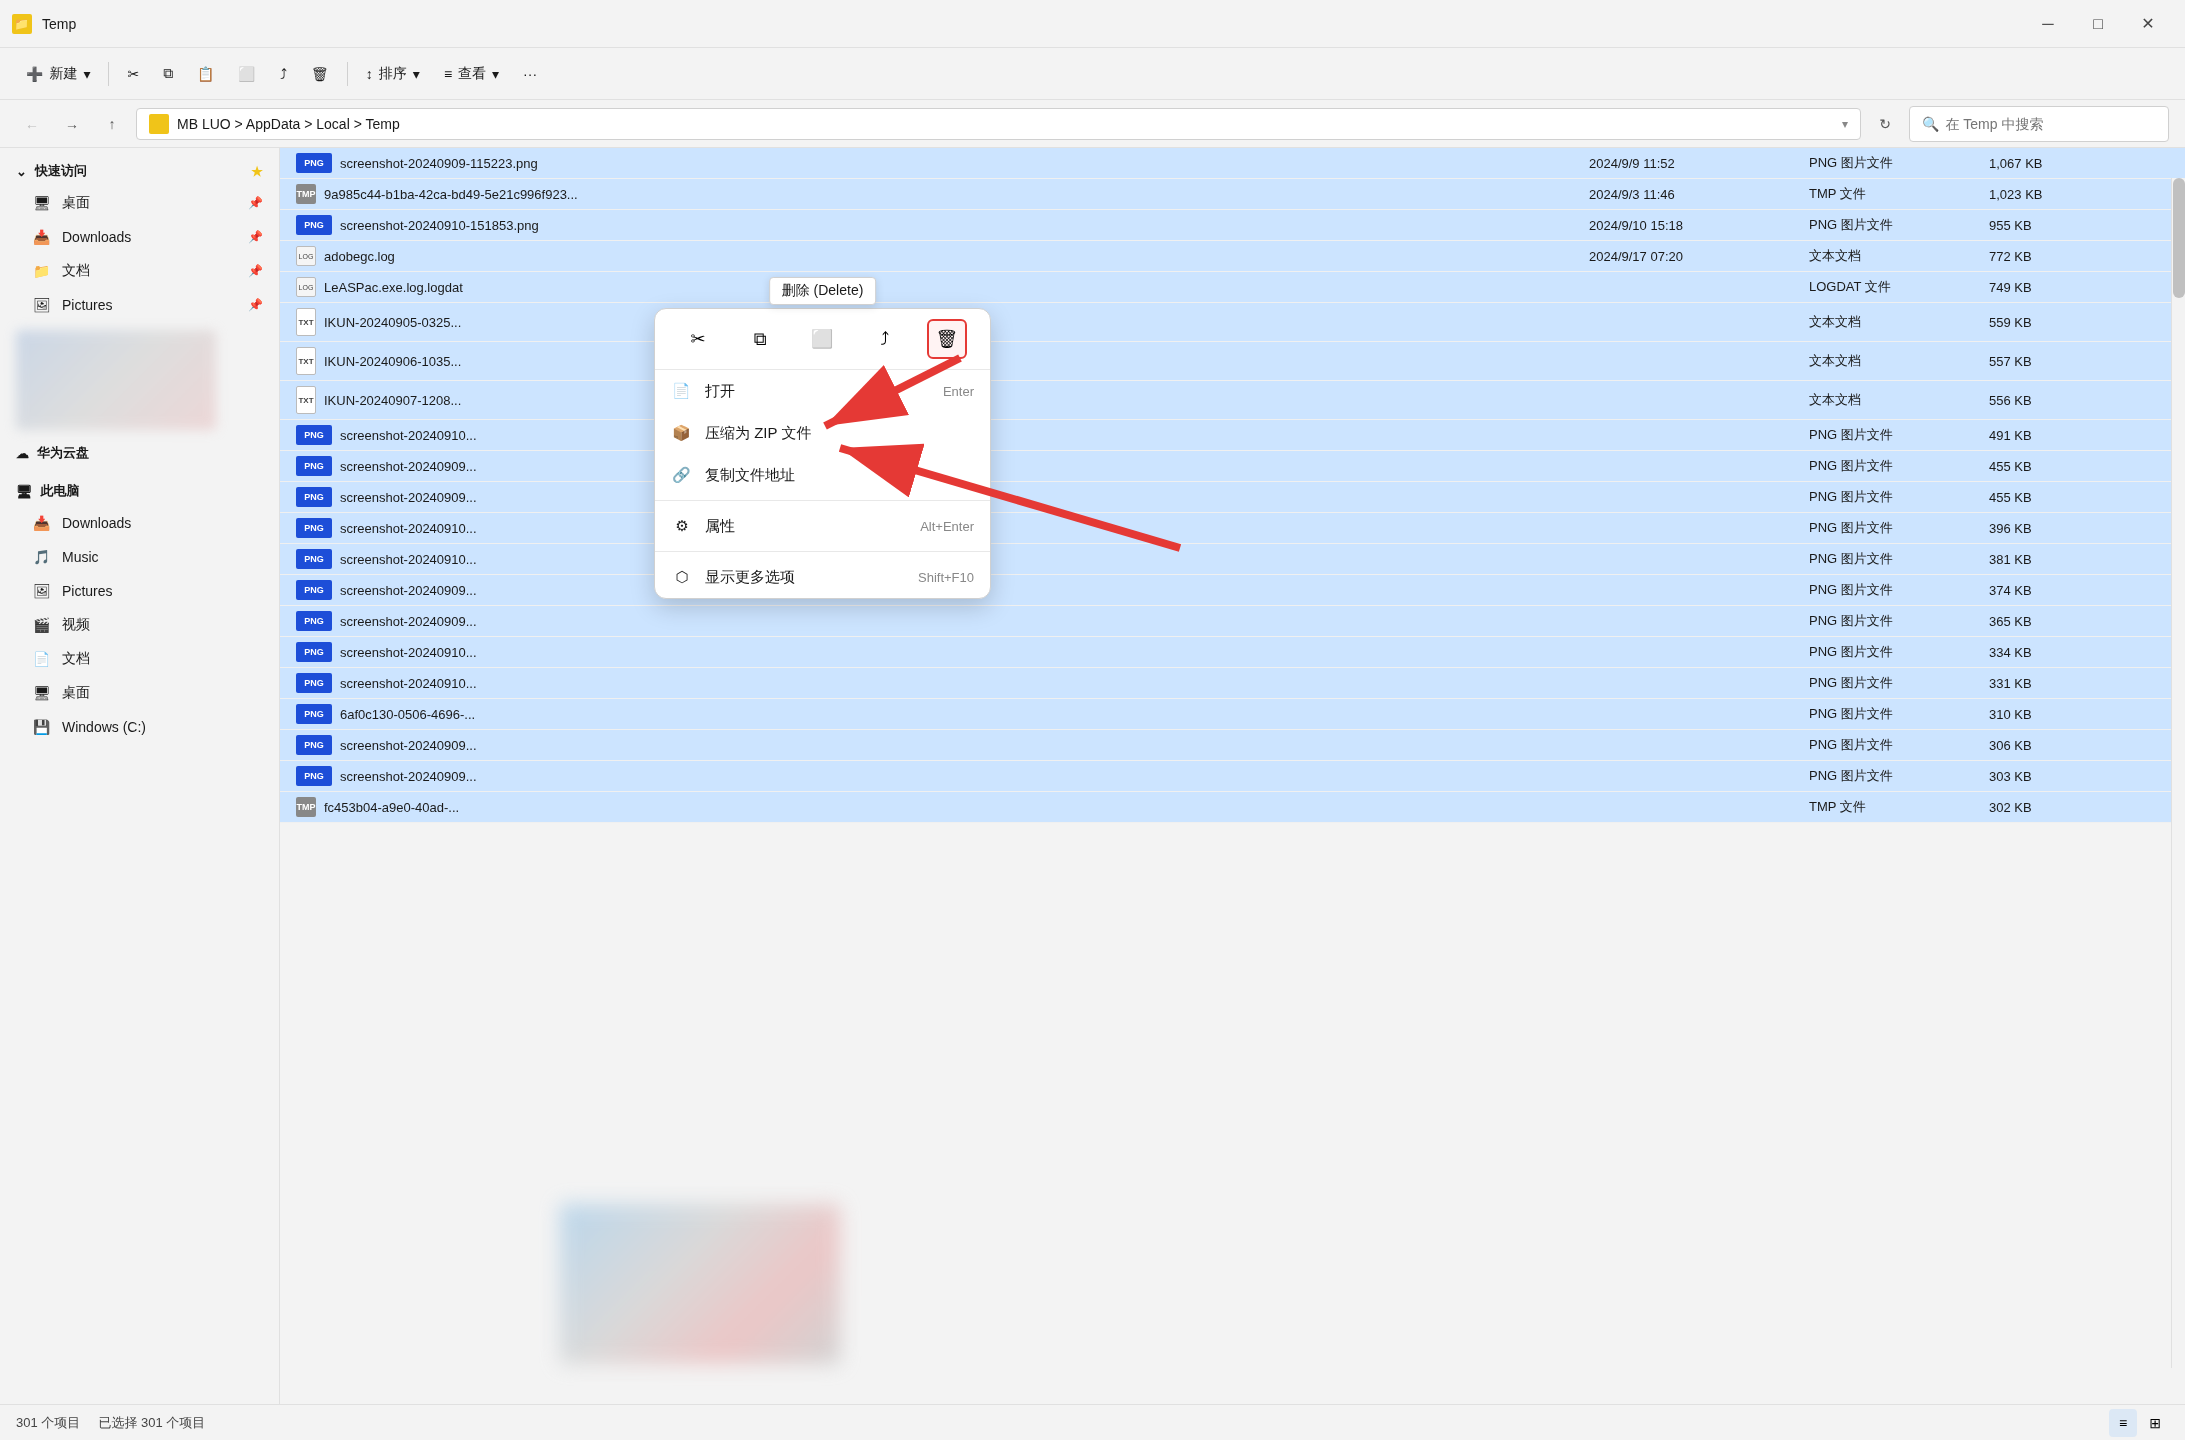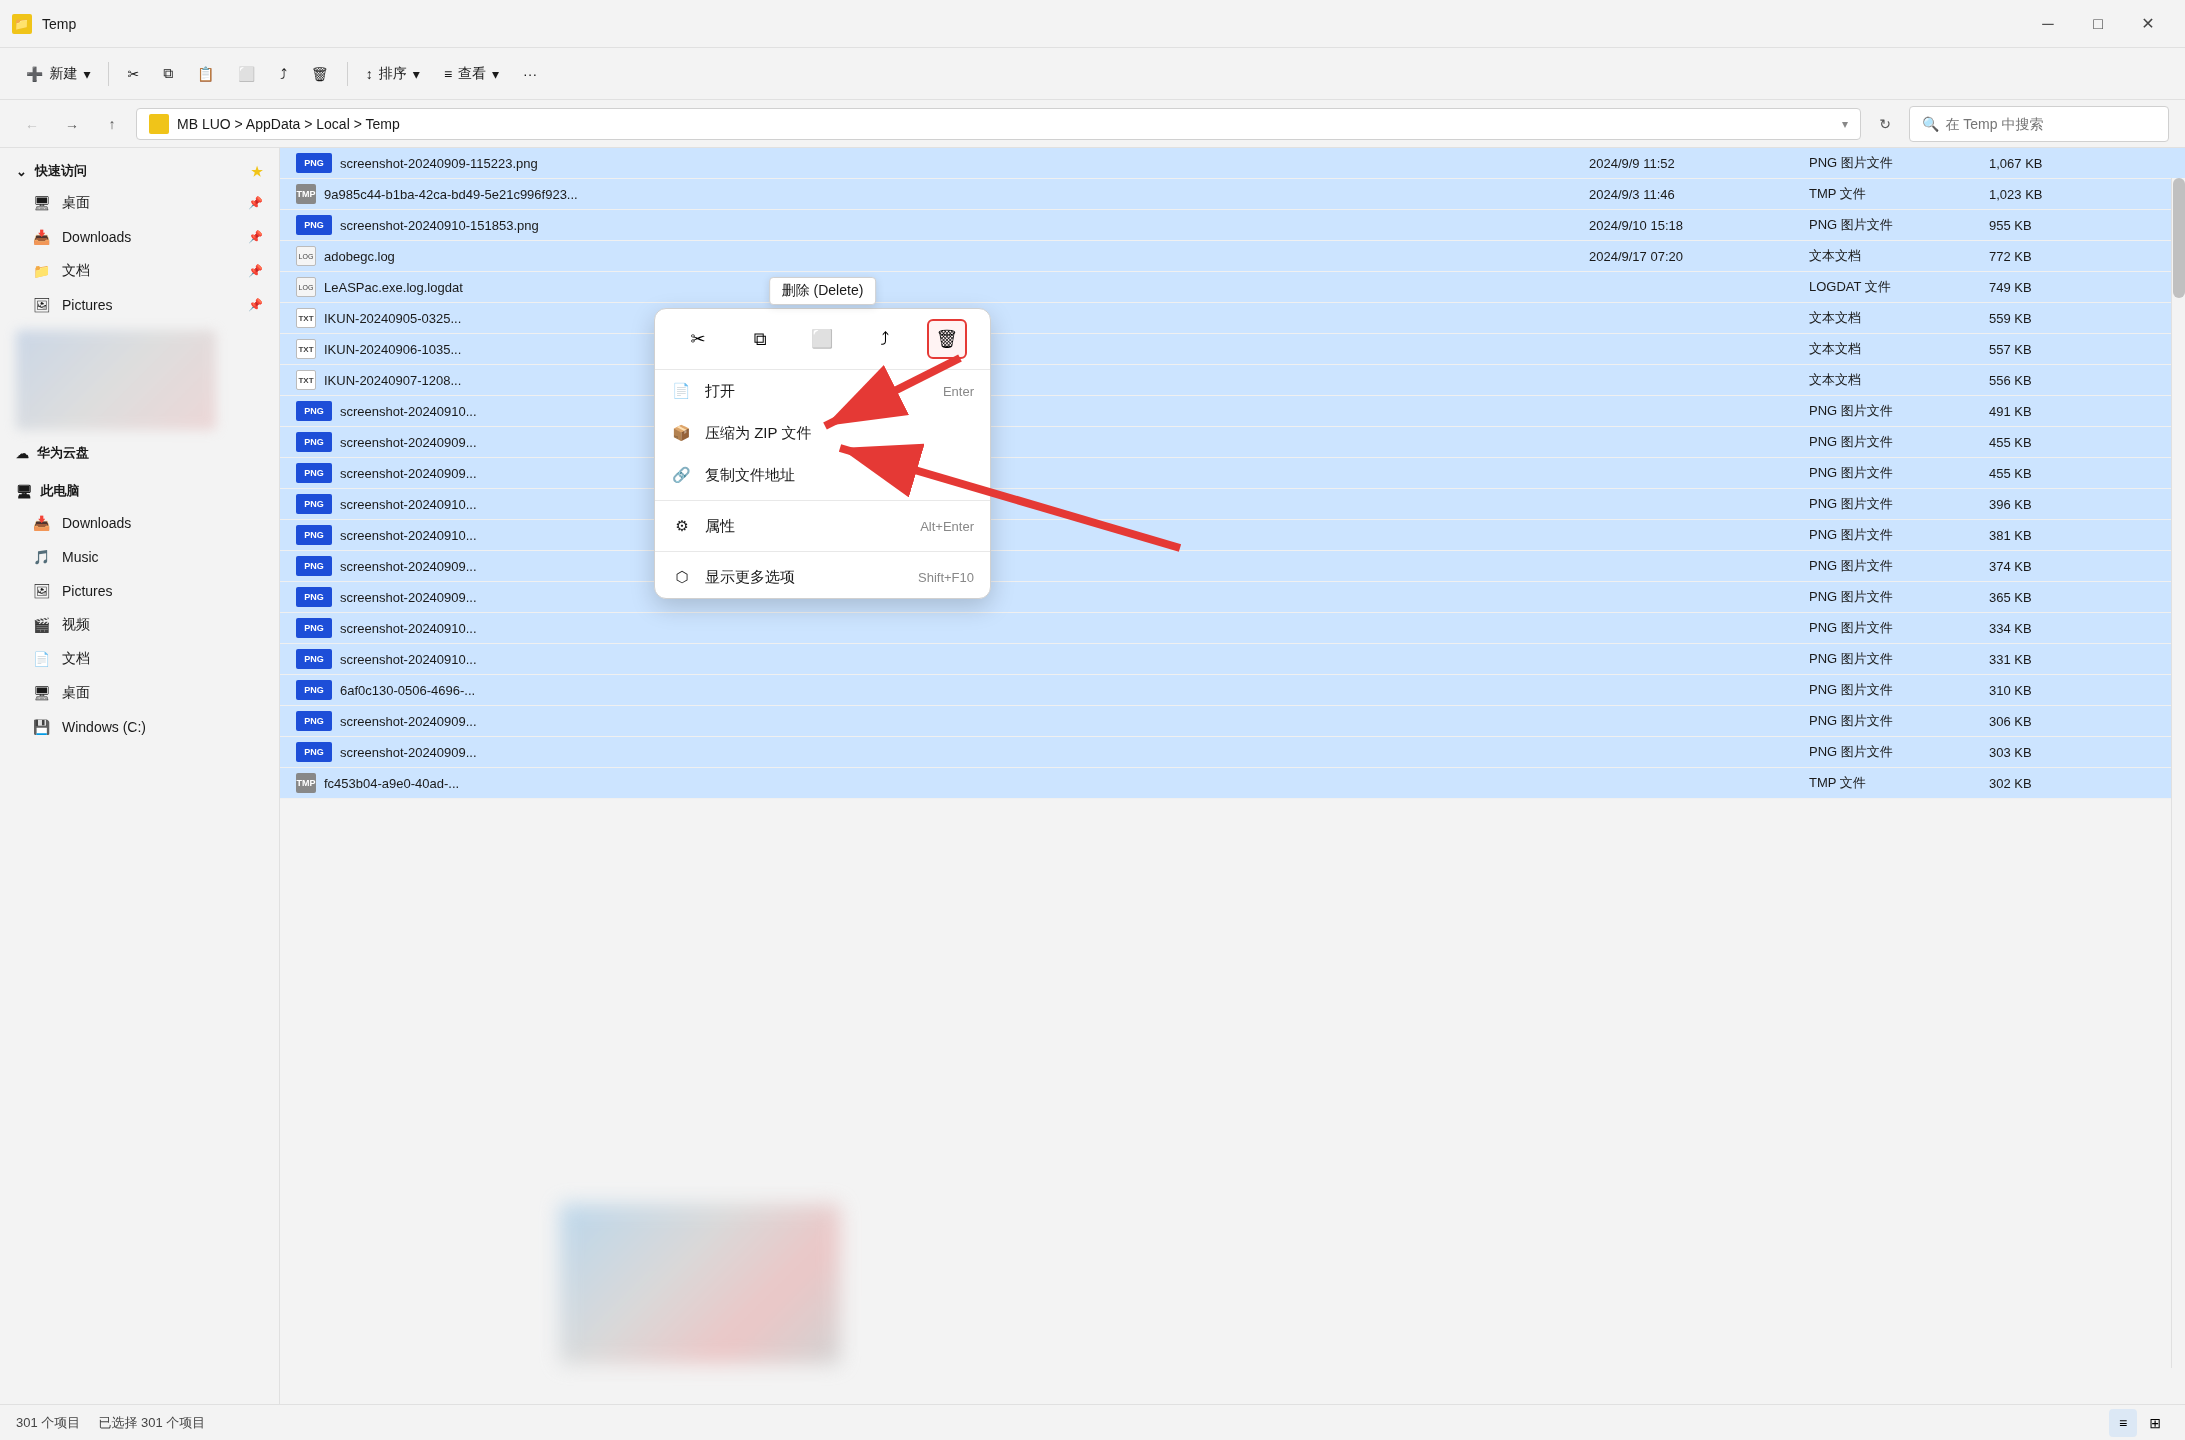--- a/index.html
+++ b/index.html
@@ -84,21 +84,21 @@
     .file-row {
       display: grid; grid-template-columns: 1fr 220px 180px 120px 60px;
       padding: 5px 16px; font-size: 13px; color: #1a1a1a;
       align-items: center; border-bottom: 1px solid #f0f0f0;
       cursor: pointer;
     }
     .file-row.selected { background: #cce4ff; }
     .file-name-cell { display: flex; align-items: center; gap: 8px; }
     .png-icon { background: #1d4ed8; border-radius: 2px; color: white; font-size: 9px; font-weight: bold; width: 36px; height: 20px; display: flex; align-items: center; justify-content: center; }
     .tmp-icon { background: #888; border-radius: 2px; color: white; font-size: 9px; font-weight: bold; width: 20px; height: 20px; display: flex; align-items: center; justify-content: center; }
-    .txt-icon { background: #fff; border: 1px solid #bbb; border-radius: 2px; color: #444; font-size: 8px; font-weight: bold; width: 20px; height: 20px; display: flex; align-items: center; justify-content: center; }
+    .txt-icon { background: #fff; border: 1px solid #bbb; border-radius: 2px; color: #444; font-size: 8px; font-weight: bold; width: 20px; height: 28px; display: flex; align-items: center; justify-content: center; }
     .log-icon { background: #f5f5f5; border: 1px solid #bbb; border-radius: 2px; color: #444; font-size: 7px; width: 20px; height: 20px; display: flex; align-items: center; justify-content: center; }
 
     
     .status-bar {
       display: flex; align-items: center; justify-content: space-between;
       padding: 4px 16px; background: #f3f3f3; border-top: 1px solid #e0e0e0;
       height: 36px; font-size: 13px; color: #444;
     }
     .status-bar-right { display: flex; gap: 4px; }
     .view-btn { width: 28px; height: 28px; border: none; background: transparent; border-radius: 4px; cursor: pointer; display: flex; align-items: center; justify-content: center; font-size: 14px; }

